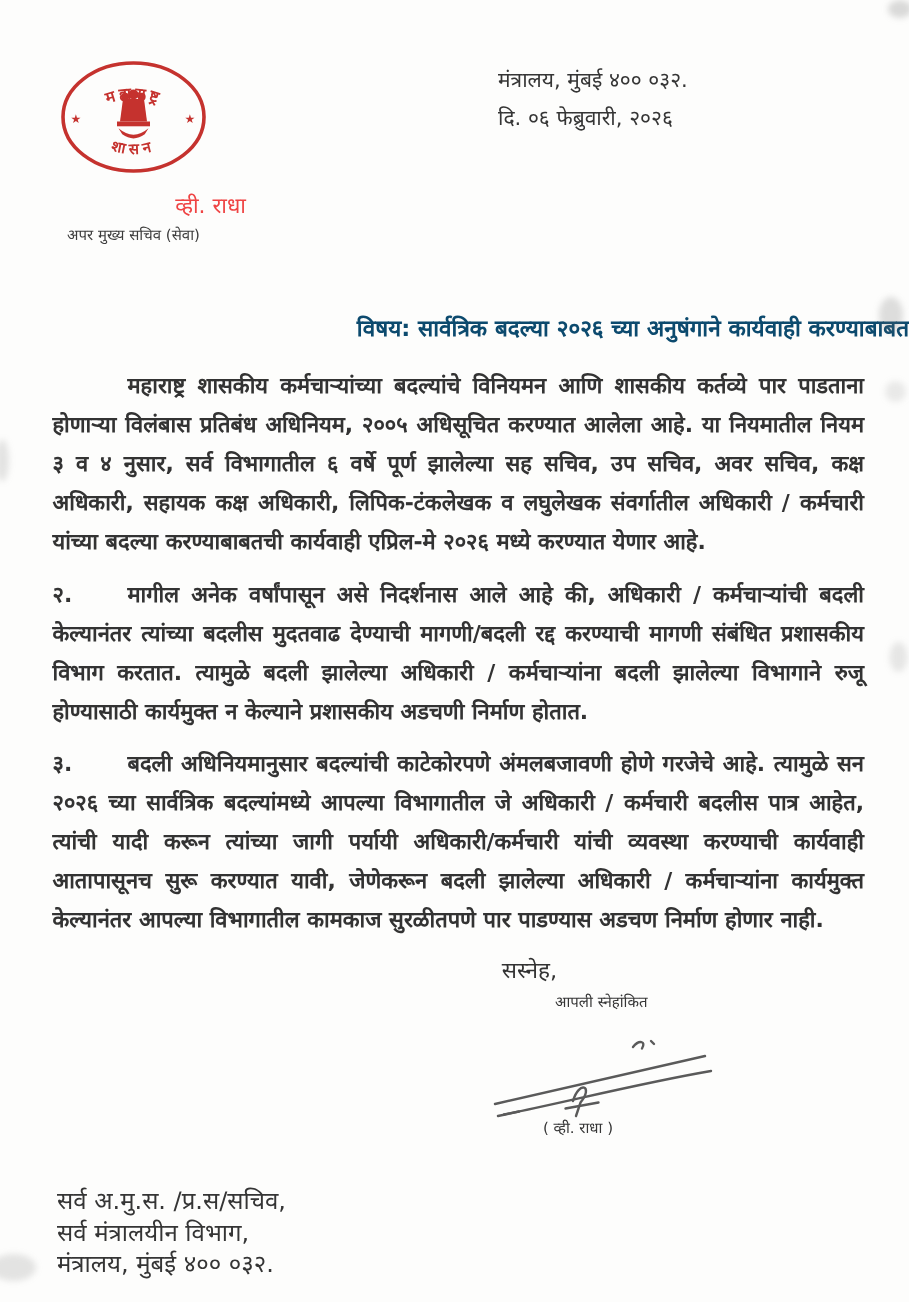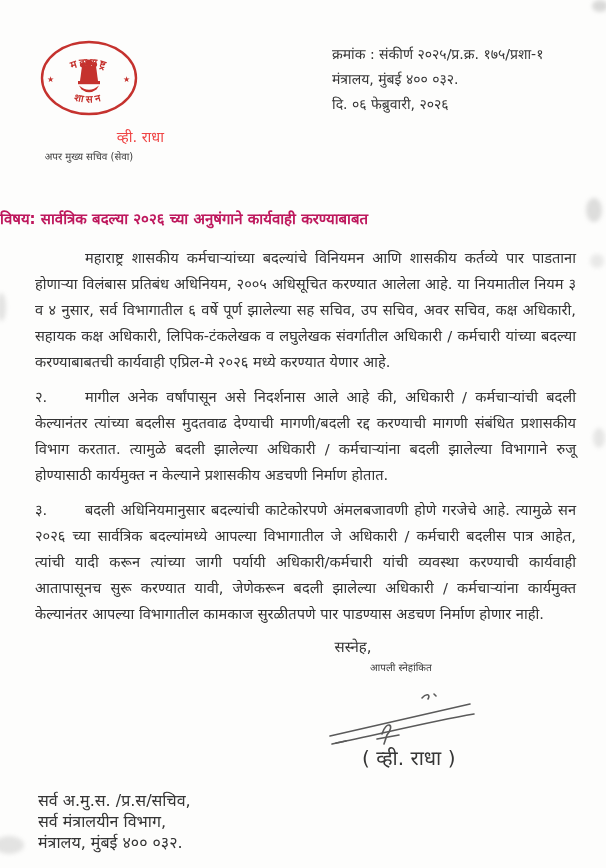--- a/index.html
+++ b/index.html
@@ -20,37 +20,37 @@
   .seal-block { position: absolute; left: 14px; top: 38px; width: 150px; text-align: center; }
   .seal-svg { display: block; margin: 0 auto; }
   .officer-name { margin-top: 8px; font-size: 14.5px; color: #ef4444; text-align: right; }
   .officer-desig { margin-top: 3px; font-size: 10px; color: #3c3c3c; }
   
   .right-header { position: absolute; left: 332px; top: 42px; width: 250px; }
   .right-header div { font-size: 14px; line-height: 25px; color: #353535; }
   
   .subject {
     position: absolute; top: 208px; left: 0; width: 100%;
-    text-align: left; font-size: 15px; font-weight: 700; color: #be185d;
+    text-align: right; font-size: 15px; font-weight: 700; color: #0c4a6e;
   }
   
   .body-text { position: absolute; top: 245px; left: 35px; width: 541px; }
   .salutation { font-size: 15px; margin-bottom: 18px; color: #333; }
   .para {
     font-size: 14.6px; line-height: 26px; text-align: justify;
-    color: #333; margin-bottom: 9px;
+    color: #333; margin-bottom: 9px; font-weight: bold;
   }
   .para.indent { text-indent: 50px; }
   .pnum { display: inline-block; min-width: 50px; }
   .closing { font-size: 15px; margin-left: 95px; margin-top: 2px; color: #333; text-align: center; }
   
   .sign-block { position: absolute; left: 322px; top: 660px; width: 190px; }
   .valediction { font-size: 10px; color: #363636; margin-left: 48px; }
   .sig-svg { display: block; margin-top: 10px; }
-  .signatory { font-size: 20px; color: #363636; margin-left: 40px; margin-top: -6px; }
+  .signatory { font-size: 10px; color: #363636; margin-left: 40px; margin-top: -6px; }
   
   .footer { position: absolute; left: 38px; top: 790px; }
   .footer div { font-size: 16px; line-height: 21px; color: #353535; }
   
   .smudge { position: absolute; border-radius: 50%; filter: blur(2px); }
   .sm1 { left: 586px; top: 198px; width: 16px; height: 24px; background: rgba(110,110,110,.22); }
   .sm2 { left: 592px; top: 0px;   width: 16px; height: 12px; background: rgba(110,110,110,.25); }
   .sm3 { left: -3px;  top: 293px; width: 9px;  height: 28px; background: rgba(110,110,110,.18); }
   .sm4 { left: -6px;  top: 836px; width: 30px; height: 18px; background: rgba(110,110,110,.18); }
   .sm5 { left: 593px; top: 428px; width: 12px; height: 20px; background: rgba(110,110,110,.16); }
@@ -84,21 +84,20 @@
         <path d="M44,28 L58,28 L60,43 L42,43 Z"></path>
         <rect x="40" y="43" width="22" height="3.2"></rect>
         <path d="M41,47.5 Q51,56 61,47.5 L58.5,51.5 Q51,57 43.5,51.5 Z"></path>
       </g>
     </svg>
     <div class="officer-name">व्ही. राधा</div>
     <div class="officer-desig">अपर मुख्य सचिव (सेवा)</div>
   </div>
 
   <div class="right-header">
-    <div>क्रमांक : संकीर्ण २०२५/प्र.क्र. १७५/प्रशा-१</div>
     <div>मंत्रालय, मुंबई ४०० ०३२.</div>
     <div>दि. ०६ फेब्रुवारी, २०२६</div>
   </div>
 
   <div class="subject">विषय: सार्वत्रिक बदल्या २०२६ च्या अनुषंगाने कार्यवाही करण्याबाबत</div>
 
   <div class="body-text">
 
     <p class="para indent">महाराष्ट्र शासकीय कर्मचाऱ्यांच्या बदल्यांचे विनियमन आणि शासकीय कर्तव्ये पार पाडताना होणाऱ्या विलंबास प्रतिबंध अधिनियम, २००५ अधिसूचित करण्यात आलेला आहे. या नियमातील नियम ३ व ४ नुसार, सर्व विभागातील ६ वर्षे पूर्ण झालेल्या सह सचिव, उप सचिव, अवर सचिव, कक्ष अधिकारी, सहायक कक्ष अधिकारी, लिपिक-टंकलेखक व लघुलेखक संवर्गातील अधिकारी / कर्मचारी यांच्या बदल्या करण्याबाबतची कार्यवाही एप्रिल-मे २०२६ मध्ये करण्यात येणार आहे.</p>
 

